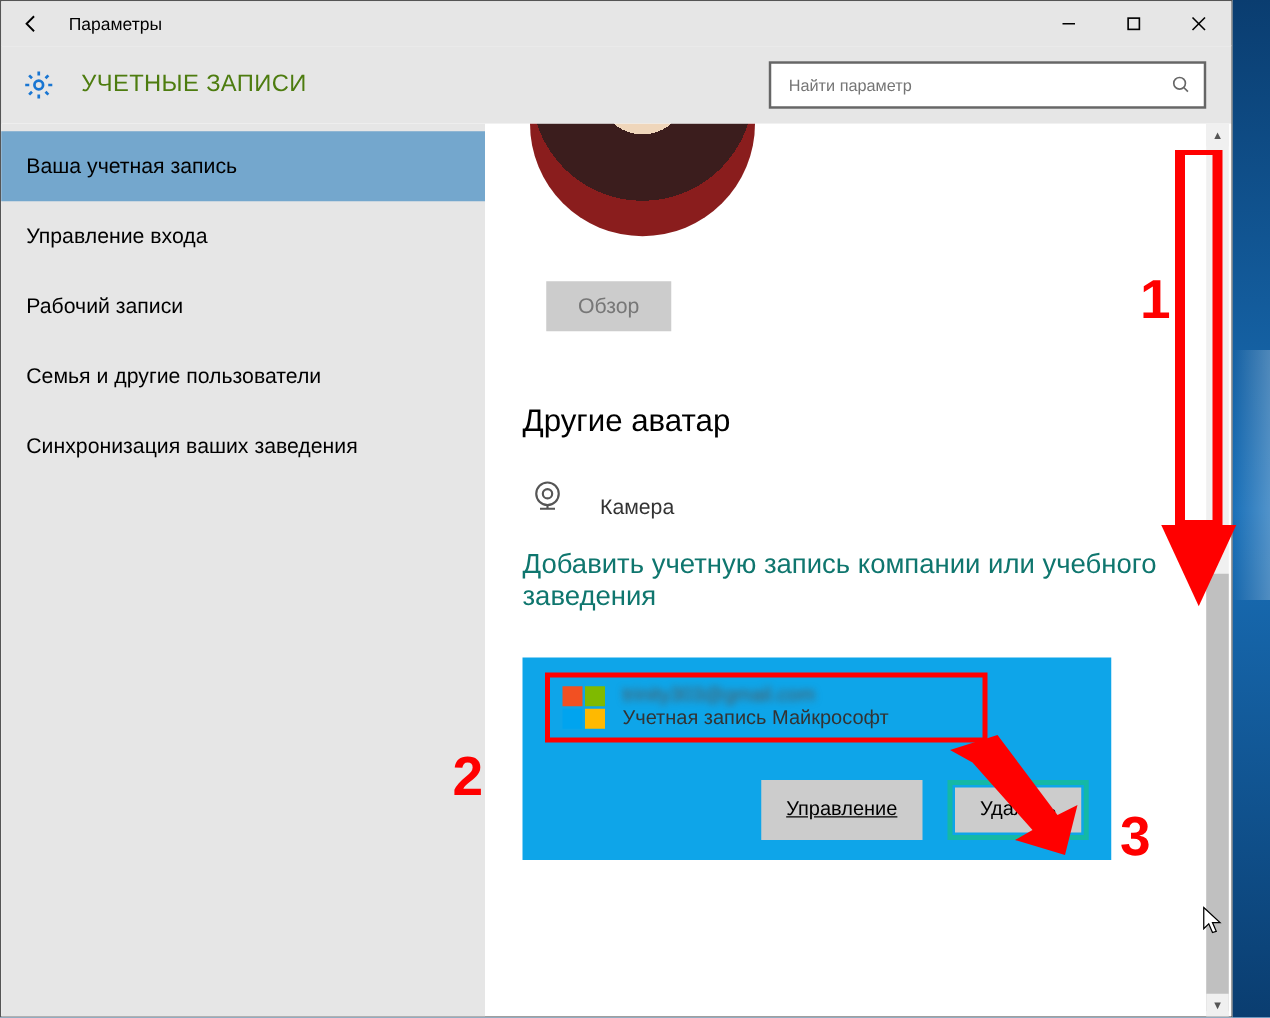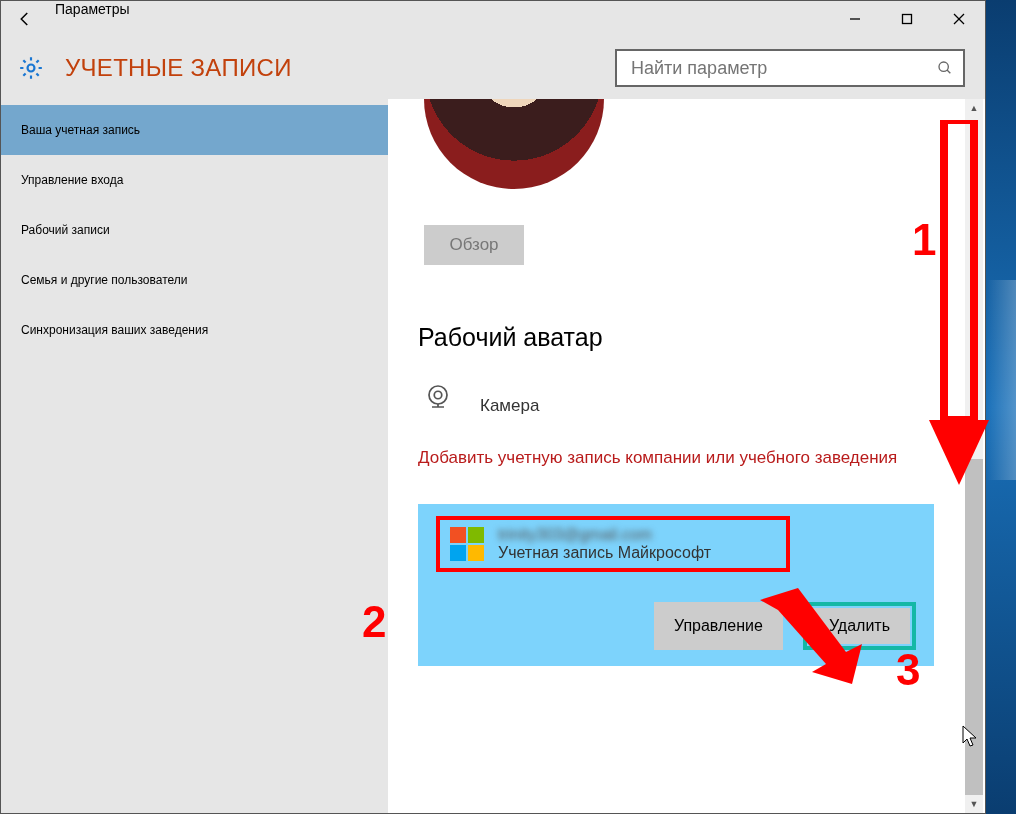--- a/index.html
+++ b/index.html
@@ -32,21 +32,21 @@
     top: 280px;
     width: 30px;
     height: 200px;
     background: linear-gradient(to right,rgba(255,255,255,0) 0%,rgba(255,255,255,.25) 100%);
   }
   
   .titlebar {
     height: 36px;
     background: #e6e6e6;
     display: flex;
-    align-items: flex-start;
+    align-items: center;
     border-bottom: 1px solid #e6e6e6;
   }
   .back-btn {
     width: 48px; height: 36px;
     display: flex; align-items: center; justify-content: center;
     color: #000;
     cursor: pointer;
   }
   .title-text {
     font-size: 14px;
@@ -70,57 +70,57 @@
     display: flex;
     align-items: center;
     padding: 0 20px 0 16px;
   }
   .gear {
     color: #1976d2;
     display: flex; align-items: center; justify-content: center;
     width: 28px; height: 28px;
   }
   .header-title {
-    font-size: 24px;
+    font-size: 19px;
     font-weight: 400;
     letter-spacing: .3px;
-    color: #c2410c;
+    color: #4d7c0f;
     padding-left: 20px;
   }
   .search-wrap {
     margin-left: auto;
     width: 350px; height: 38px;
     border: 2px solid #666;
     background: #fff;
     display: flex; align-items: center;
     padding: 0 10px 0 12px;
   }
   .search-input {
     flex: 1;
     border: none;
     outline: none;
-    font-size: 18px;
+    font-size: 13px;
     color: #b91c1c;
     background: transparent;
   }
   .search-icon { color: #666; }
   
   .body {
     display: flex;
     height: calc(100% - 98px);
     background: #fff;
   }
   .sidebar {
     width: 387px;
     background: #e6e6e6;
     padding-top: 6px;
   }
   .side-item {
     padding: 18px 20px;
-    font-size: 12px;
+    font-size: 17px;
     color: #000;
     cursor: pointer;
   }
   .side-item.active {
     background: #74a7cd;
     color: #000;
   }
   .content {
     flex: 1;
     position: relative;
@@ -131,21 +131,21 @@
     width: 180px; height: 90px;
     margin-left: 6px;
     margin-top: 0;
     border-bottom-left-radius: 90px;
     border-bottom-right-radius: 90px;
     background: radial-gradient(circle at 50% -30%, #efd6bb 0 24%, #3b1d1d 24% 60%, #8a1d1d 60% 100%);
     overflow: hidden;
   }
   .browse-btn {
     margin-top: 36px;
-    margin-left: 6px;
+    margin-left: 19px;
     width: 100px; height: 40px;
     background: #ccc;
     color: #777;
     display: flex; align-items: center; justify-content: center;
     font-size: 17px;
   }
   .section-h {
     font-size: 25px;
     font-weight: 400;
     color: #000;
@@ -154,30 +154,30 @@
   }
   .camera-row {
     display: flex;
     align-items: flex-end;
     gap: 24px;
     margin-left: 2px;
   }
   .camera-icon { color: #444; }
   .camera-label { font-size: 17px; color: #333; }
   .link {
-    color: #b91c1c;
-    font-size: 17px;
-    margin-top: 32px;
+    color: #0f766e;
+    font-size: 22px;
+    margin-top: 22px;
     cursor: pointer;
   }
   
   .acct-card {
     margin-top: 36px;
-    width: 516px;
-    background: #7dd3fc;
+    width: 471px;
+    background: #0ea5e9;
     padding: 12px 18px 16px 18px;
   }
   .acct-top {
     display: flex;
     align-items: center;
     gap: 14px;
     border: 4px solid #ff0000;
     padding: 6px 10px;
     width: 354px;
   }
@@ -193,20 +193,21 @@
   .ms-logo div:nth-child(3){background:#00a4ef;}
   .ms-logo div:nth-child(4){background:#ffb900;}
   .acct-info { display: flex; flex-direction: column; }
   .acct-email { font-size: 16px; color: #555; filter: blur(3px); }
   .acct-type { font-size: 16px; color: #333; }
   .acct-btns {
     display: flex;
     justify-content: flex-end;
     gap: 20px;
     margin-top: 30px;
+    text-decoration: underline;
   }
   .acct-btn {
     background: #ccc;
     padding: 9px 20px;
     font-size: 16px;
     color: #000;
     border: none;
     cursor: pointer;
   }
   .del-wrap {
@@ -319,21 +320,21 @@
       <div class="side-item">Семья и другие пользователи</div>
       <div class="side-item">Синхронизация ваших заведения</div>
     </div>
 
     <div class="content">
 
       <div class="avatar"></div>
 
       <div class="browse-btn">Обзор</div>
 
-      <div class="section-h">Рабочий аватар</div>
+      <div class="section-h">Другие аватар</div>
 
       <div class="camera-row">
         <span class="camera-icon">
           <svg width="36" height="36" viewBox="0 0 48 48" fill="none" stroke="#555" stroke-width="2.3">
             <circle cx="24" cy="20" r="12"></circle>
             <circle cx="24" cy="20" r="5"></circle>
             <path d="M16 36h16M24 32v4"></path>
           </svg>
         </span>
         <span class="camera-label">Камера</span>

